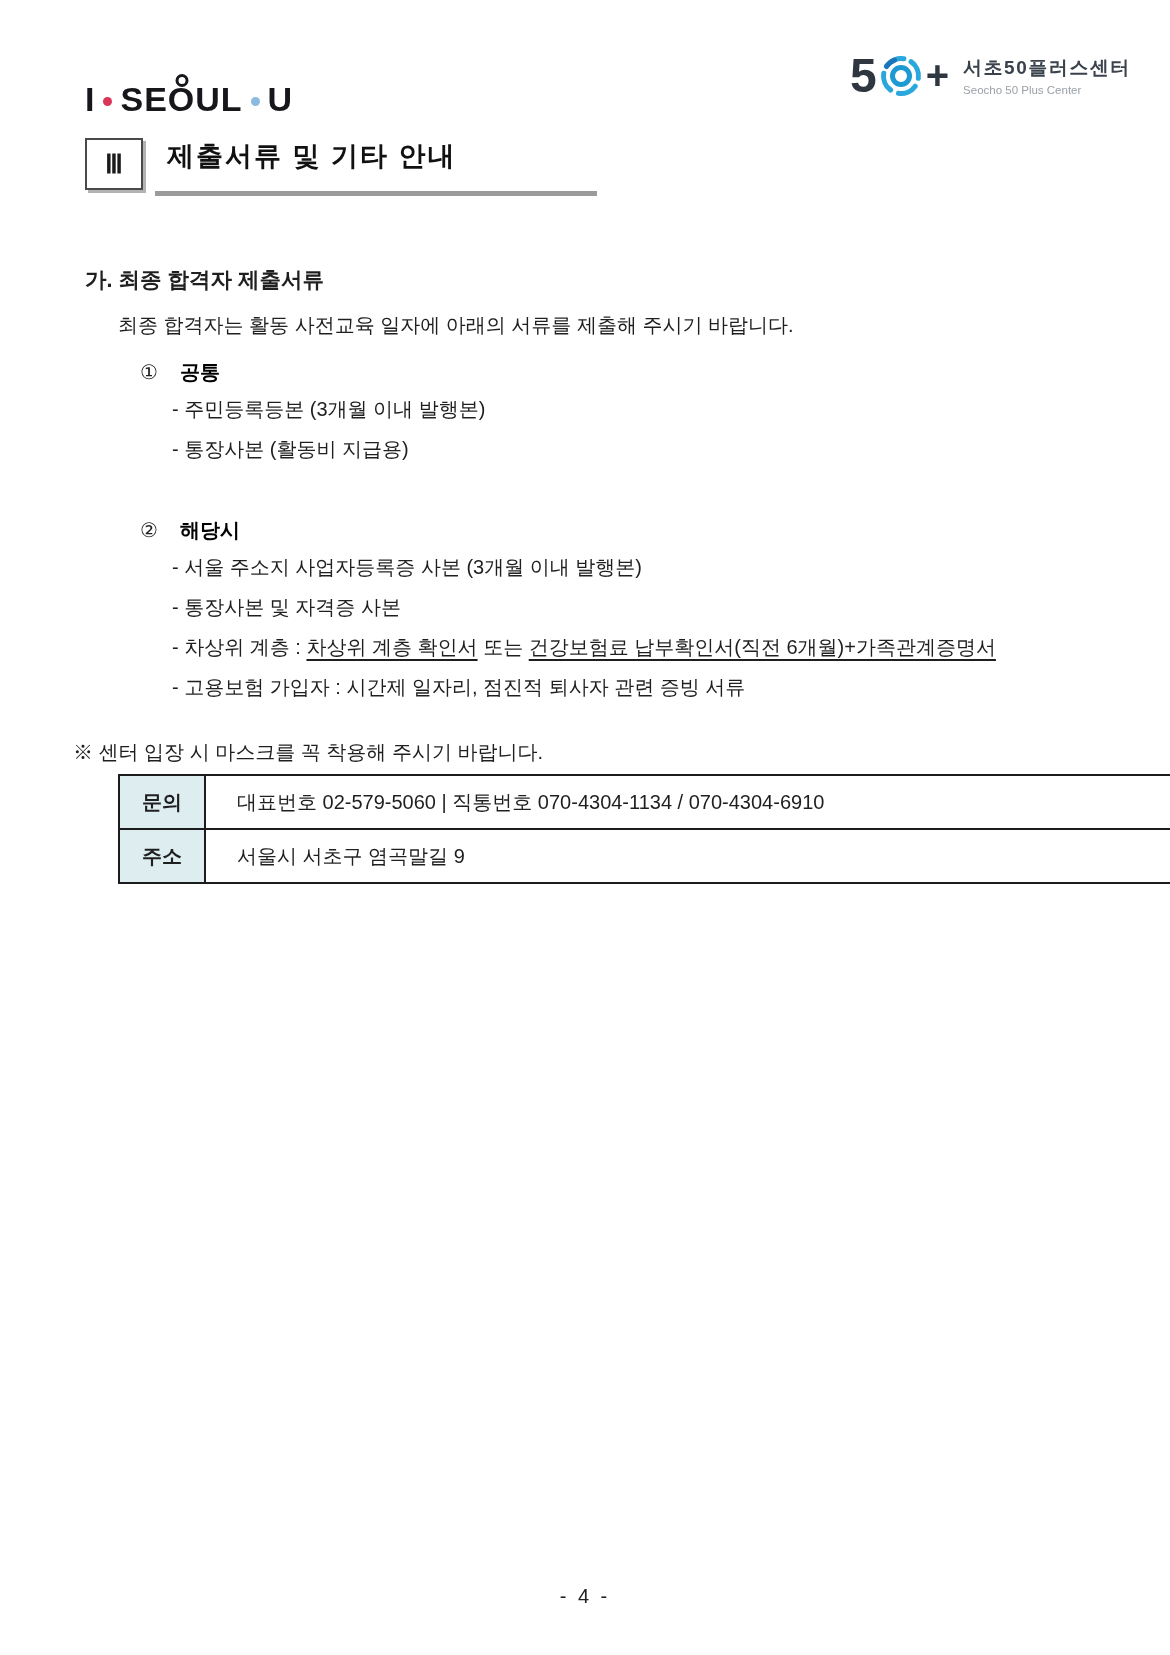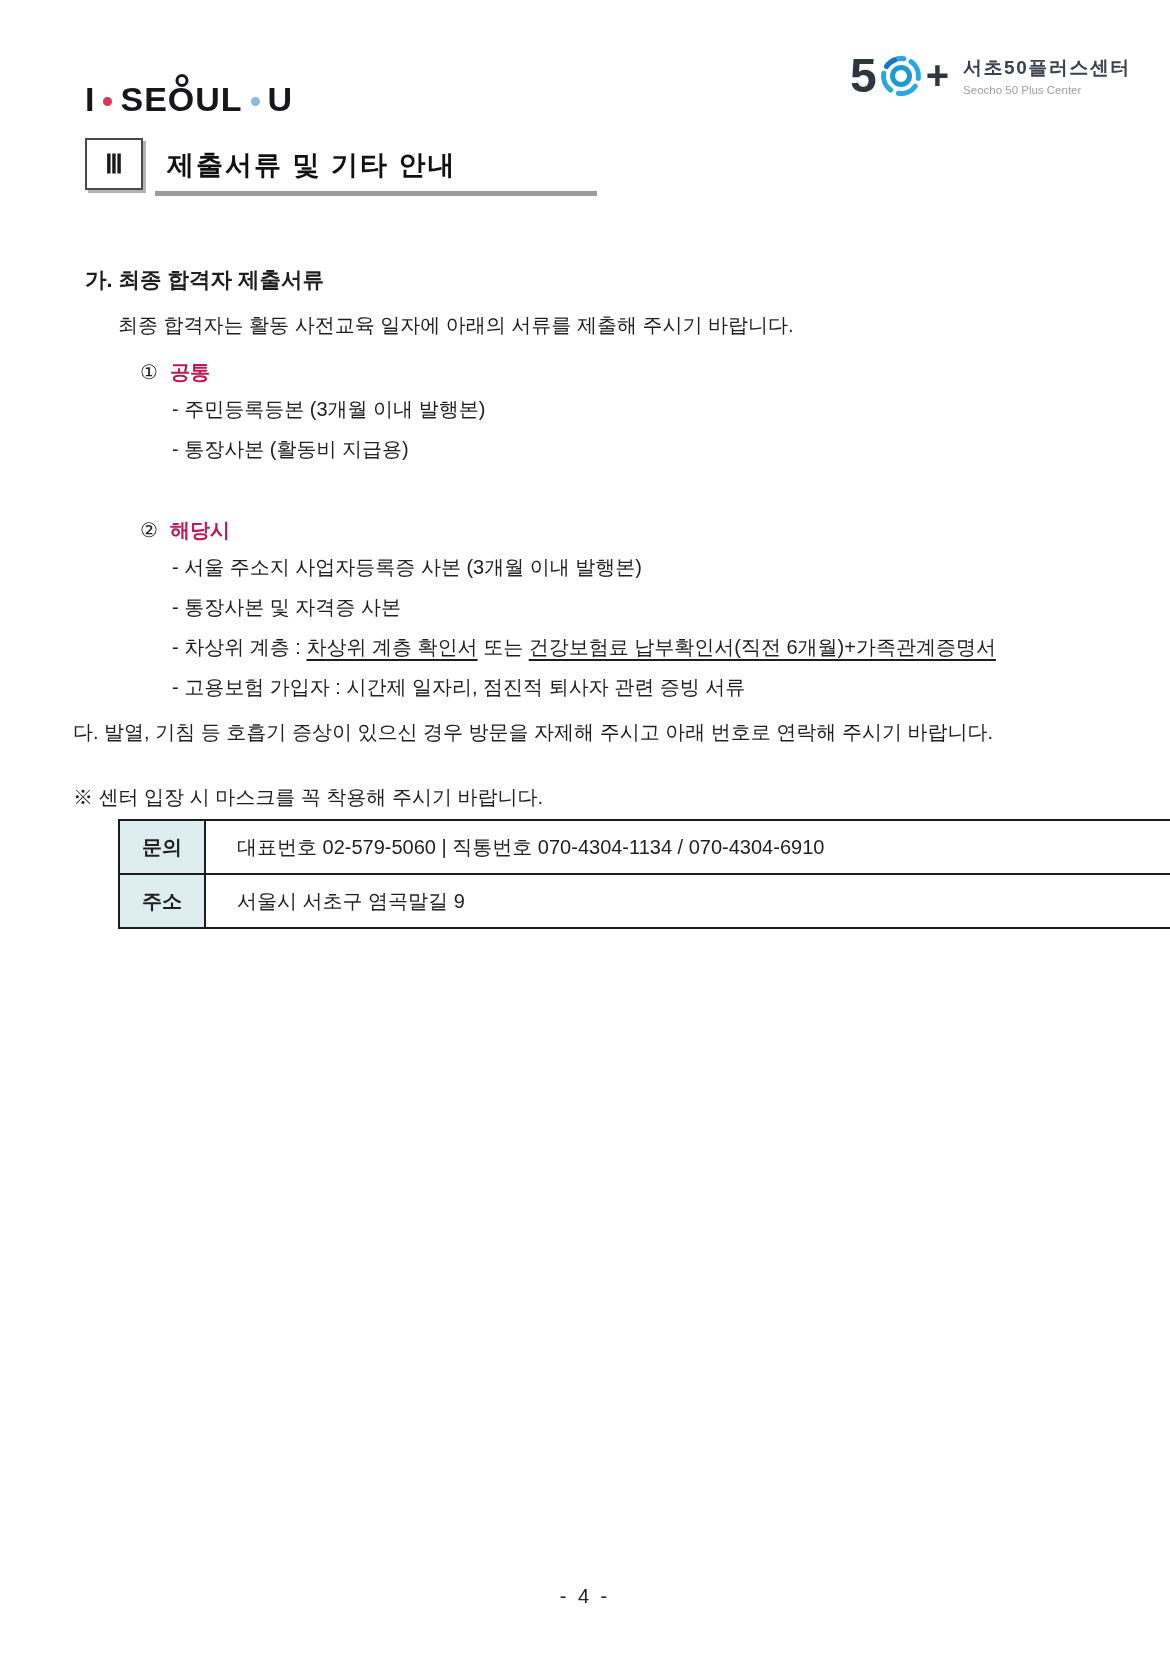--- a/index.html
+++ b/index.html
@@ -26,31 +26,31 @@
   .fp-names{margin-left:14px;}
   .fp-ko{font-size:19px;font-weight:bold;color:#3a434d;letter-spacing:1.5px;}
   .fp-en{font-size:11.5px;color:#9aa1a8;margin-top:3px;}
 
   
   .sec-header{position:absolute;left:85px;top:138px;display:flex;}
   .sec-num-box{width:54px;height:48px;border:2px solid #4a4a4a;background:#fff;
     box-shadow:3px 3px 0 #b3b3b3;display:flex;align-items:center;justify-content:center;
     font-size:26px;font-weight:bold;color:#1a1a1a;}
   .sec-title-wrap{margin-left:12px;width:430px;height:53px;border-bottom:5px solid #9b9b9b;
-    display:flex;align-items:center;padding-left:12px;}
+    display:flex;padding-left:12px;}
   .sec-title{font-size:27px;font-weight:bold;letter-spacing:2px;color:#111;}
 
   
   .content{position:absolute;left:85px;top:255px;width:1010px;font-size:20px;line-height:23px;}
   .content > div{white-space:nowrap;}
   .h-a{font-size:21.5px;font-weight:bold;margin:14px 0 22px 0;}
   .intro{margin:0 0 24px 33px;}
   .group-title{margin:0 0 14px 55px;}
   .marker{margin-right:12px;}
-  .red{color:#be185d;font-weight:bold;}
+  .red{color:#000000;font-weight:bold;margin-left:10px;}
   .ditem{margin:0 0 17px 87px;}
   .g2{margin-top:58px;}
   .u{text-decoration:underline;text-underline-offset:5px;}
   .para{margin:60px 0 0 -12px;}
   .p2{margin-top:22px;}
   .notice{margin:42px 0 0 -12px;}
 
   
   .info-table{border-collapse:collapse;width:1092px;margin:10px 0 0 33px;}
   .info-table td{border:2px solid #1c1c1c;height:50px;font-size:20px;}
@@ -119,21 +119,20 @@
     <div class="group-title g2">
       <span class="marker">②</span><span class="red">해당시</span>
     </div>
     <div class="ditem">- 서울 주소지 사업자등록증 사본 (3개월 이내 발행본)</div>
     <div class="ditem">- 통장사본 및 자격증 사본</div>
     <div class="ditem">
       <span>- 차상위 계층 :  </span><span class="u">차상위 계층 확인서</span><span> 또는 </span><span class="u">건강보험료 납부확인서(직전 6개월)+가족관계증명서</span>
     </div>
     <div class="ditem">- 고용보험 가입자 : 시간제 일자리, 점진적 퇴사자 관련 증빙 서류</div>
 
-    <div class="para p2">다. 발열, 기침 등 호흡기 증상이 있으신 경우 방문을 자제해 주시고 아래 번호로 연락해 주시기 바랍니다.</div>
 
     <div class="notice">※ 센터 입장 시 마스크를 꼭 착용해 주시기 바랍니다.</div>
 
     <table class="info-table">
       <tbody>
           <tr>
         <td class="tl">문의</td>
         <td class="tv">대표번호 02-579-5060  |  직통번호 070-4304-1134 / 070-4304-6910</td>
       </tr>
       <tr>

